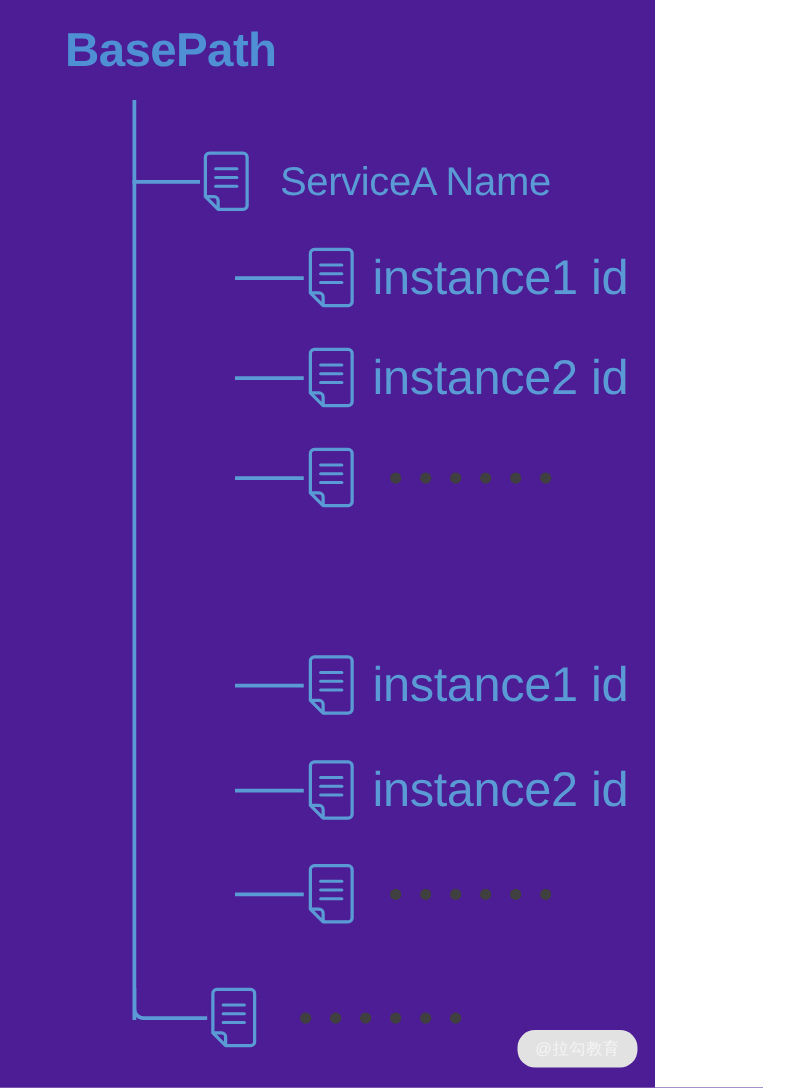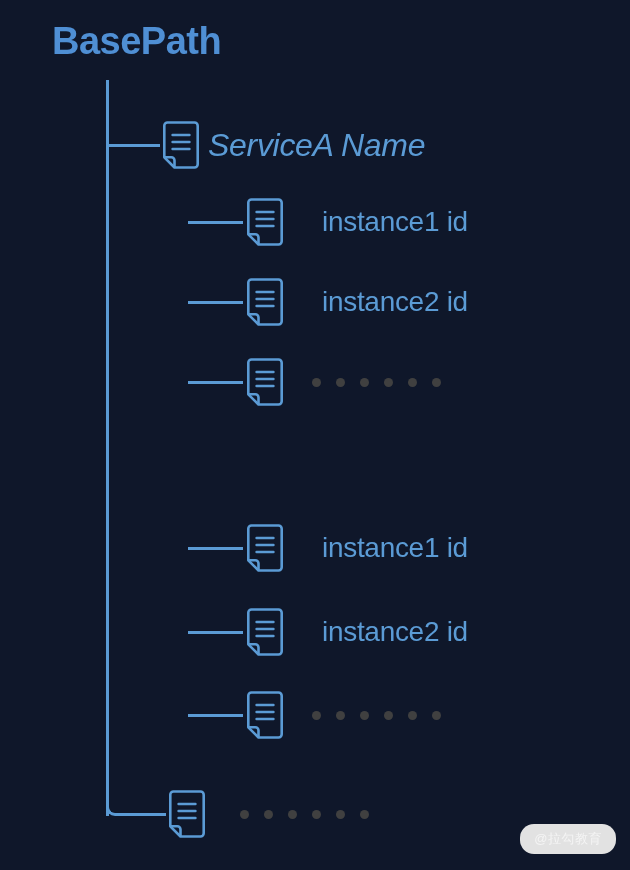--- a/index.html
+++ b/index.html
@@ -8,23 +8,23 @@
   }
   body {
     width: 630px;
     height: 870px;
     background: #ffffff;
     font-family: "Liberation Sans", sans-serif;
     overflow: hidden;
   }
   #canvas {
     position: relative;
-    width: 630px;
+    width: 524px;
     height: 870px;
-    background: #0f172a;
+    background: #4c1d95;
   }
 
   
   .title {
     position: absolute;
     left: 52px;
     top: 20px;
     font-size: 38px;
     font-weight: bold;
     color: #4f8fd4;
@@ -79,30 +79,29 @@
     flex: 0 0 auto;
     width: 38px;
     height: 50px;
     display: block;
     margin-left: 2px;
   }
   .doc-icon.lvl2 { margin-left: 3px; }
 
   
   .label {
-    font-size: 28px;
+    font-size: 39px;
     color: #5b9bd5;
-    margin-left: 38px;
+    margin-left: 14px;
     letter-spacing: -0.3px;
     line-height: 1;
   }
   .label.lvl1 {
     font-size: 32px;
-    margin-left: 8px;
-    font-style: italic;
+    margin-left: 24px;
   }
 
   
   .dots {
     display: flex;
     align-items: center;
     margin-left: 28px;
     gap: 15px;
   }
   .dots .dot {

